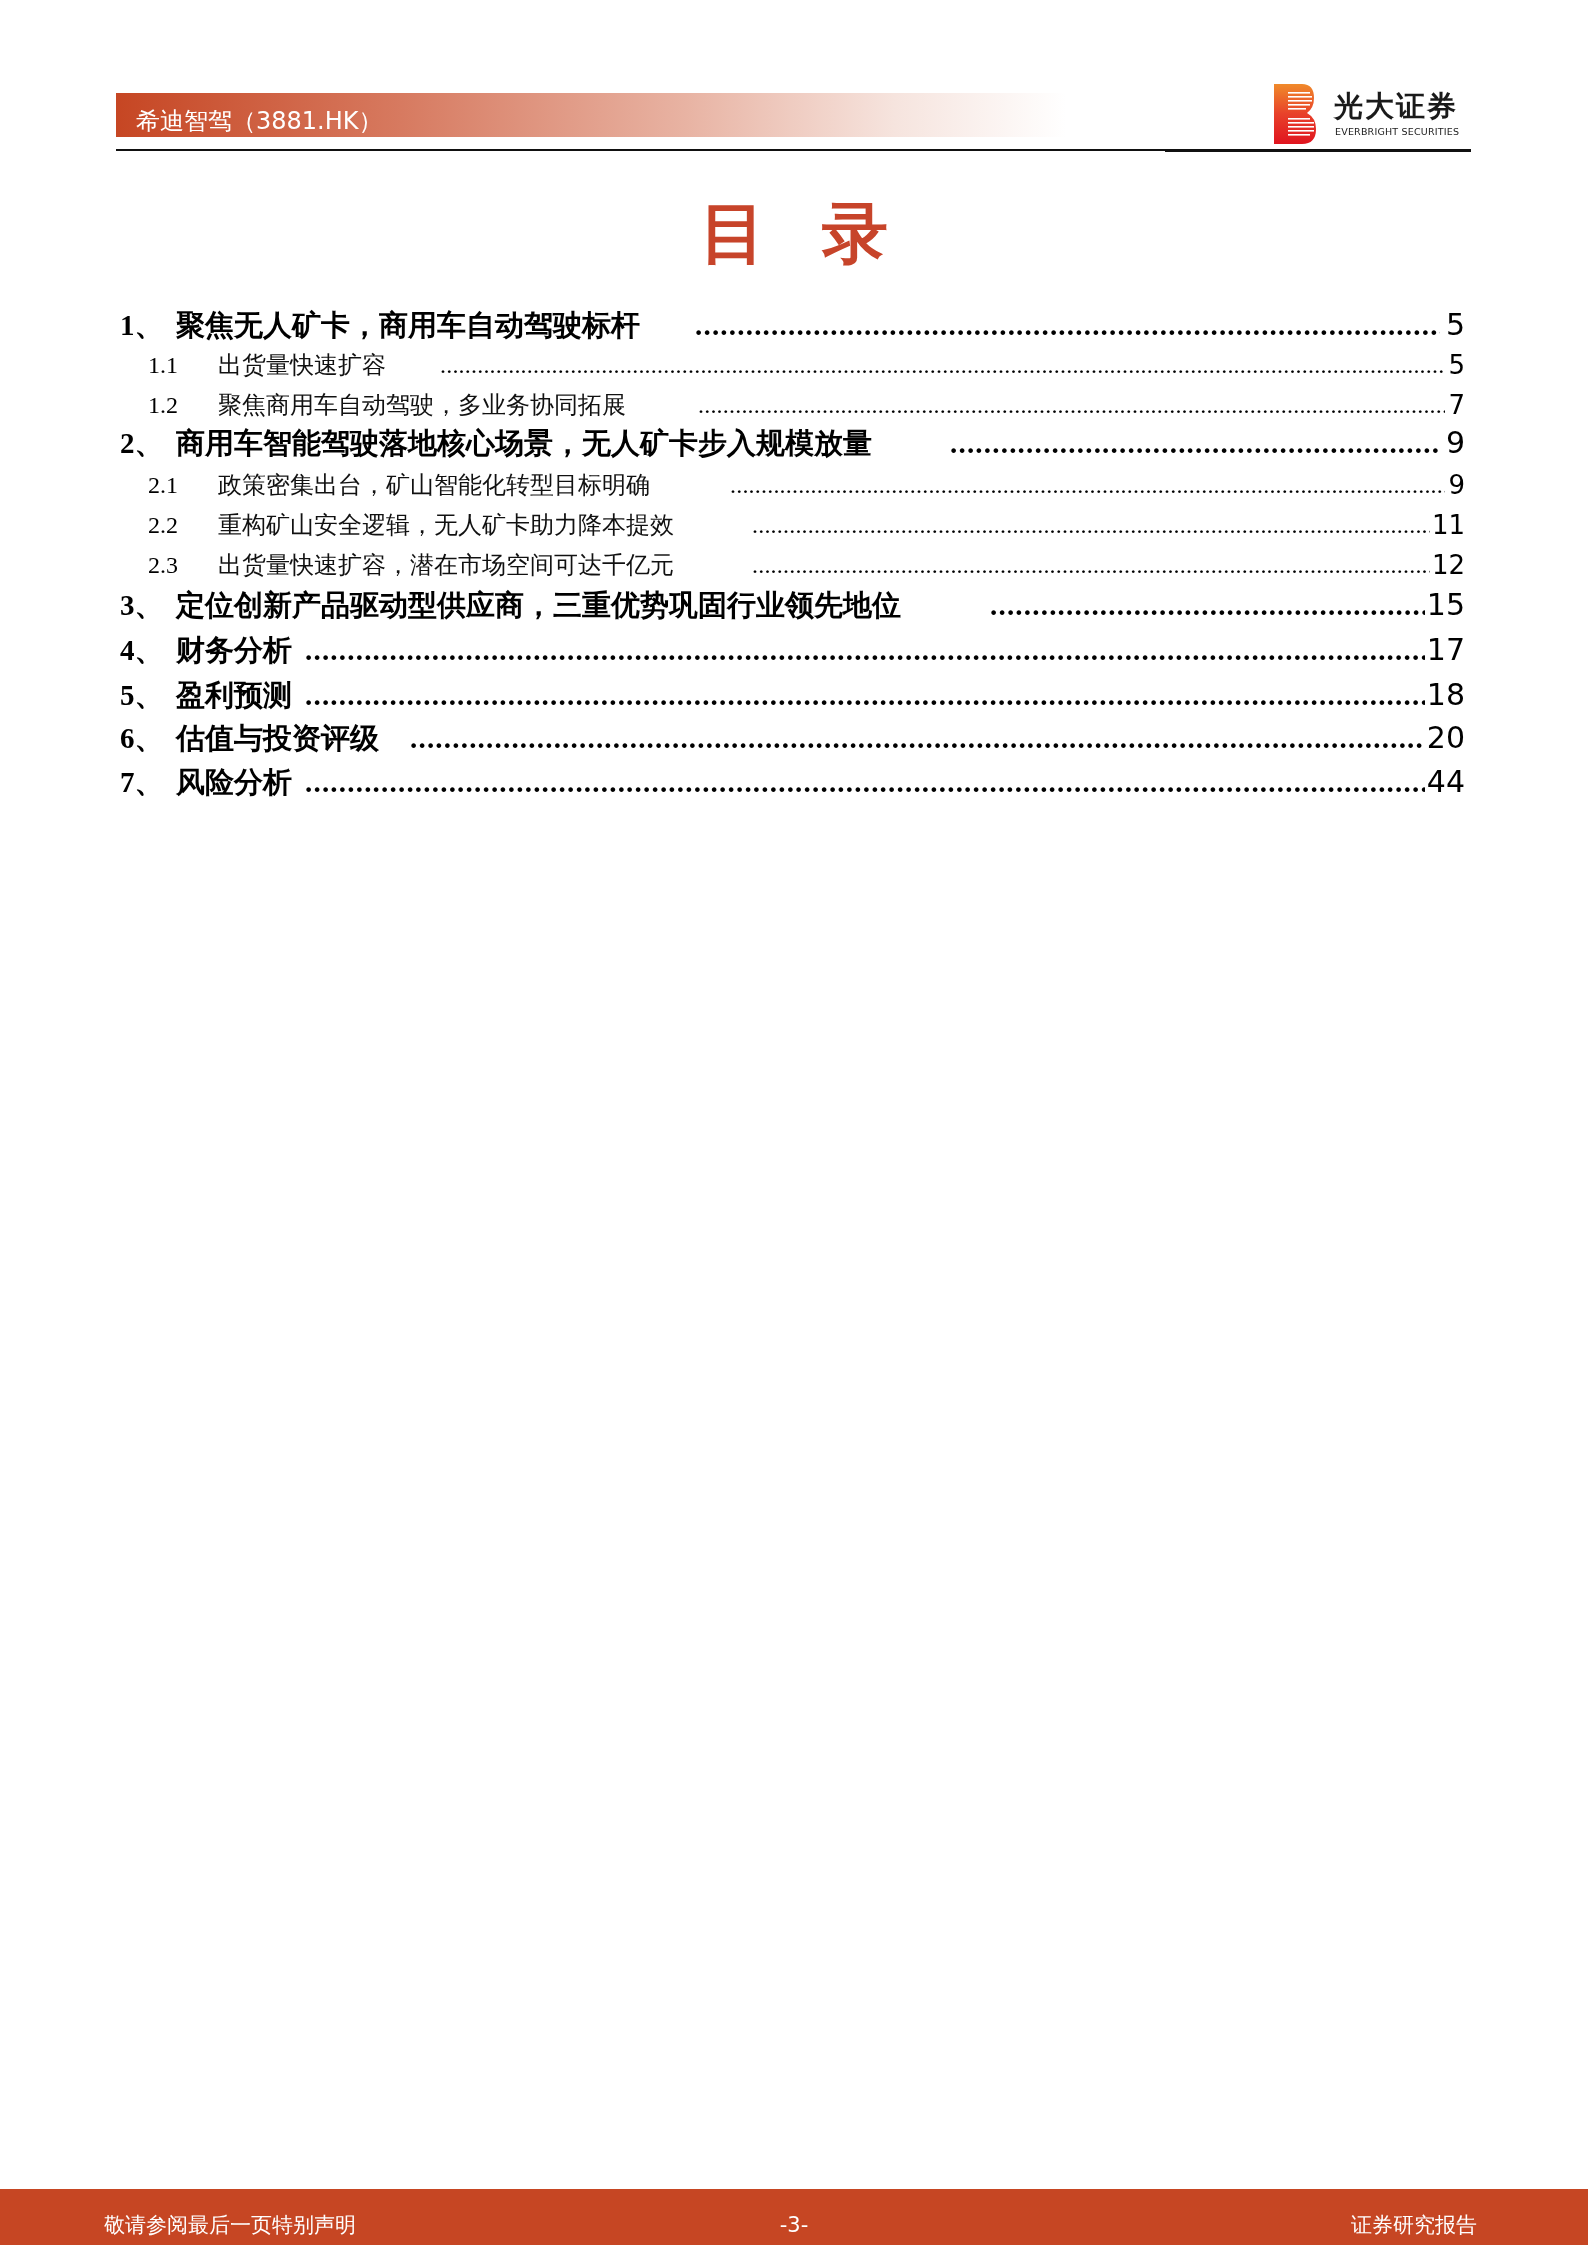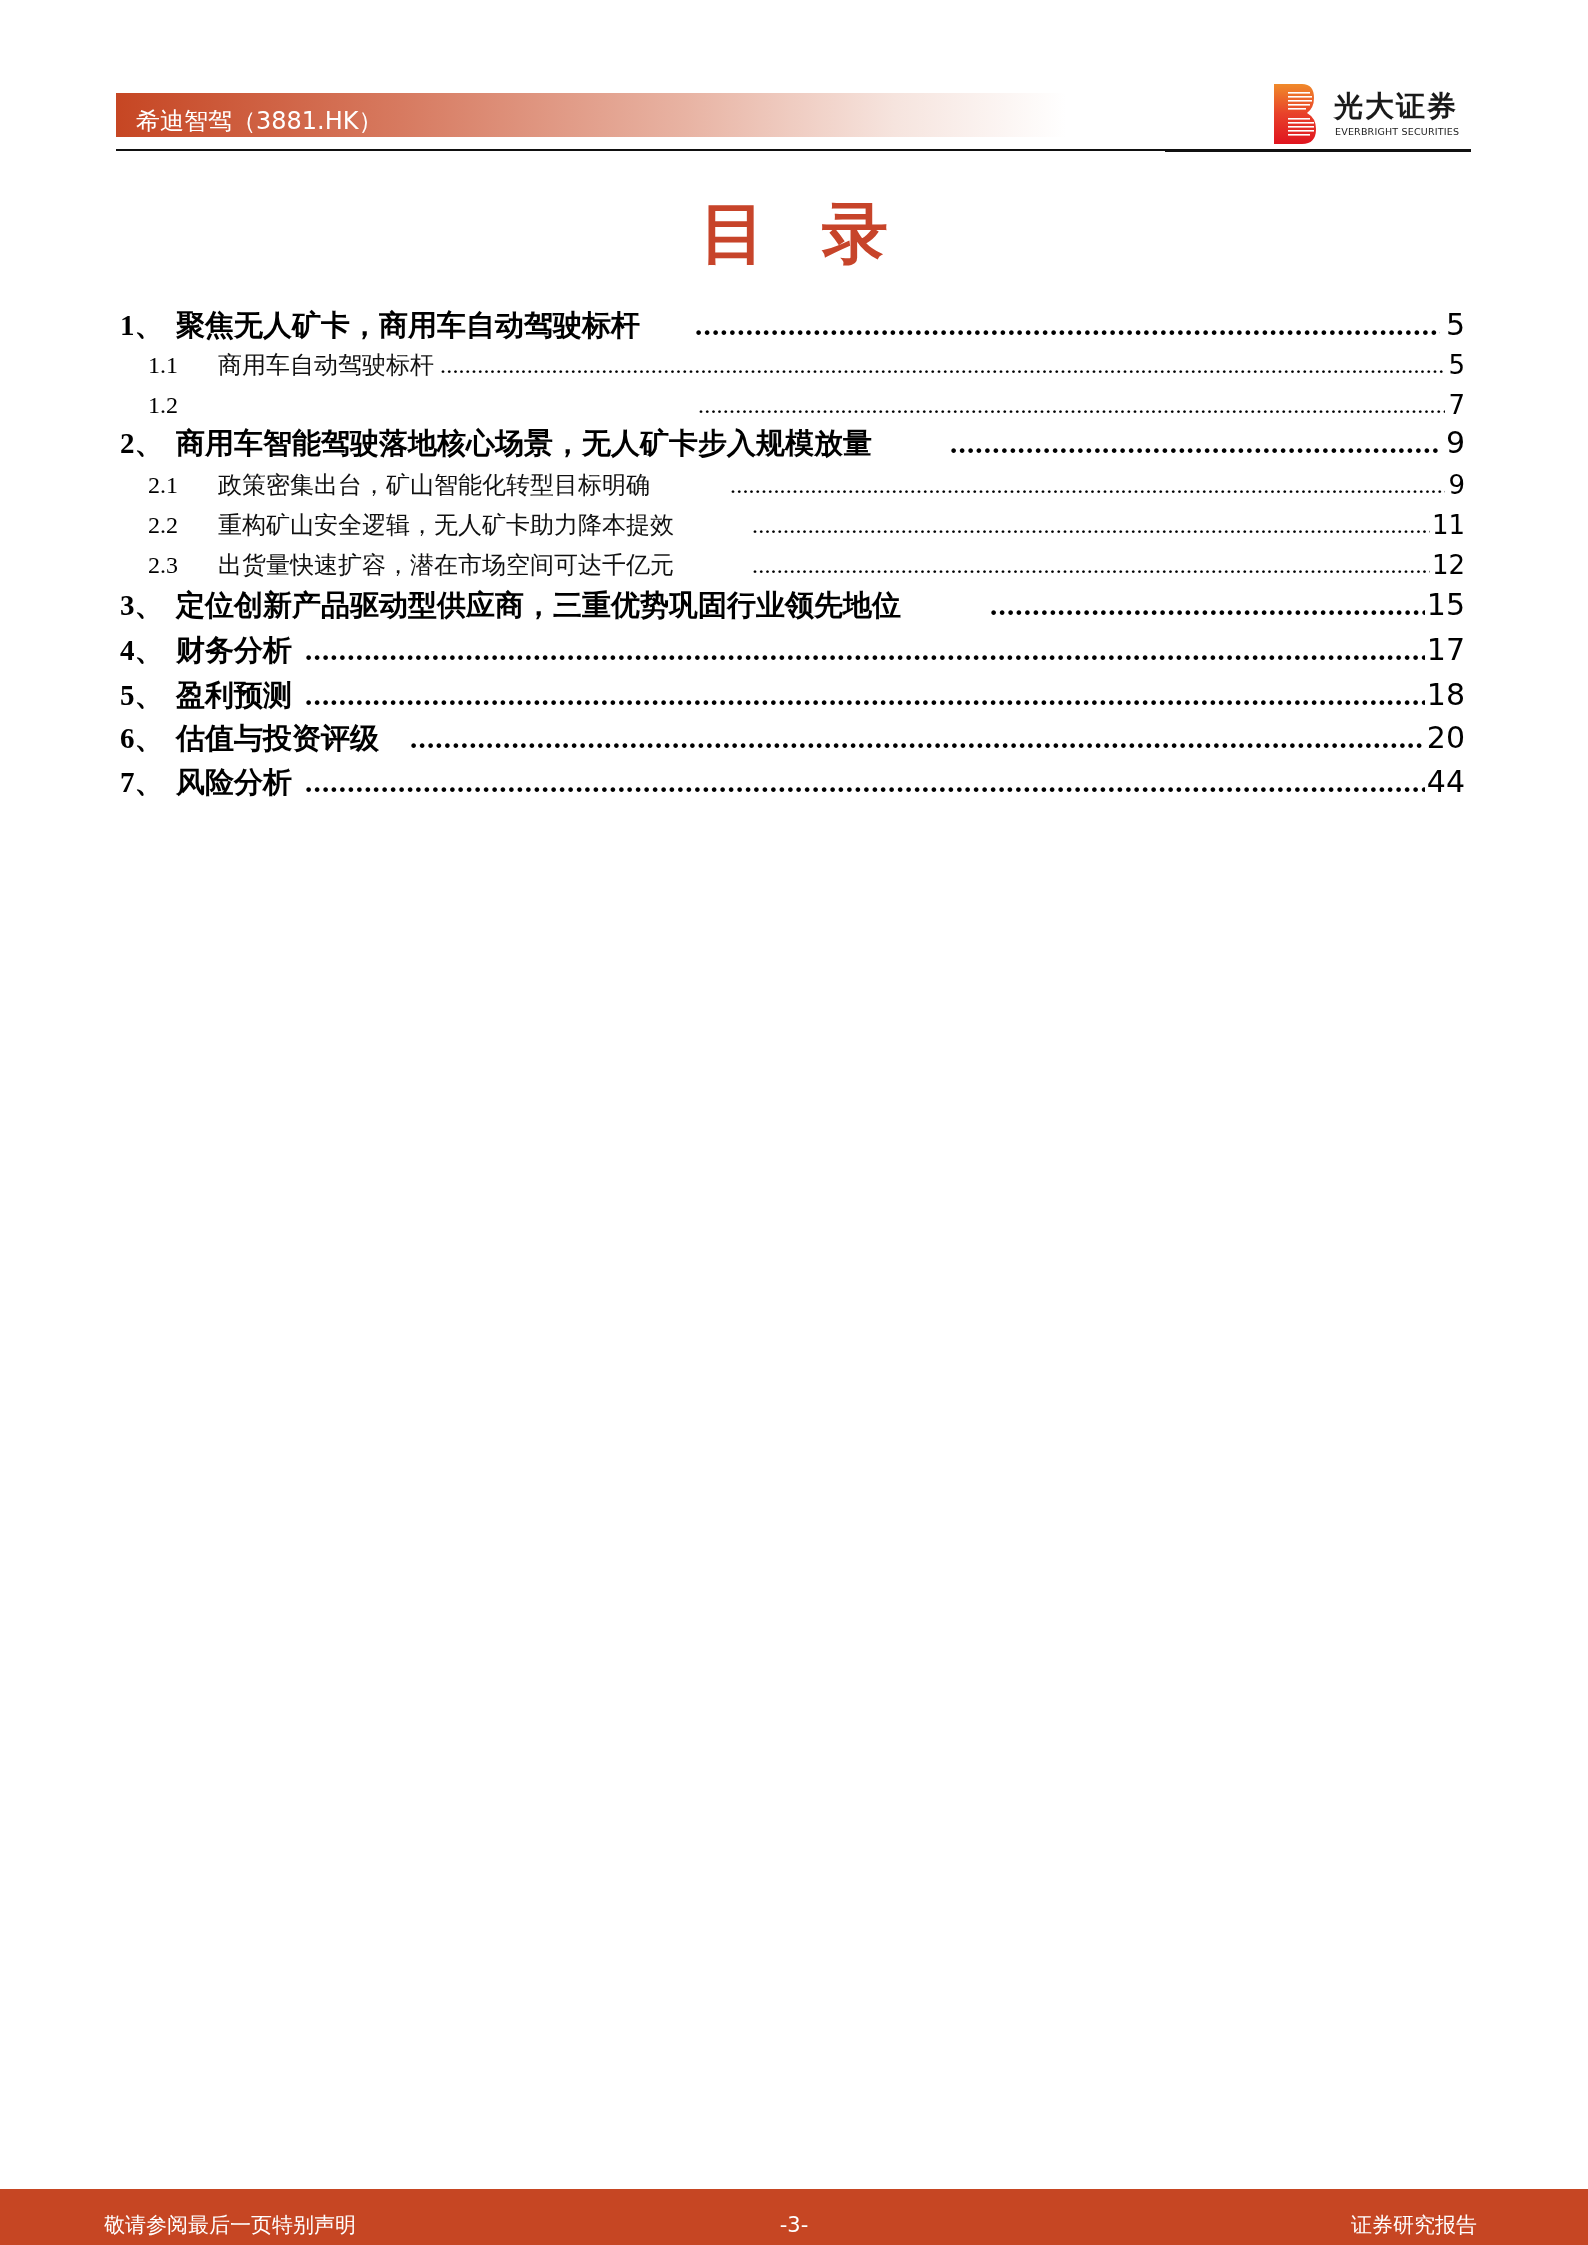--- a/index.html
+++ b/index.html
@@ -90,26 +90,27 @@
 
 <div>
   <div class="toc-row l1" style="top:305px">
     <span class="num">1、</span>
     <span class="text">聚焦无人矿卡，商用车自动驾驶标杆</span>
     <span class="leader" style="left:695px;width:745px"></span>
     <span class="page">5</span>
   </div>
   <div class="toc-row l2" style="top:347px">
     <span class="num">1.1</span>
-    <span class="text">商用车自动驾驶标杆</span>
+    <span class="text">出货量快速扩容</span>
     <span class="leader" style="left:440px;width:1005px"></span>
     <span class="page">5</span>
   </div>
   <div class="toc-row l2" style="top:387px">
     <span class="num">1.2</span>
+    <span class="text">聚焦商用车自动驾驶，多业务协同拓展</span>
     <span class="leader" style="left:698px;width:747px"></span>
     <span class="page">7</span>
   </div>
   <div class="toc-row l1" style="top:423px">
     <span class="num">2、</span>
     <span class="text">商用车智能驾驶落地核心场景，无人矿卡步入规模放量</span>
     <span class="leader" style="left:950px;width:490px"></span>
     <span class="page">9</span>
   </div>
   <div class="toc-row l2" style="top:467px">

